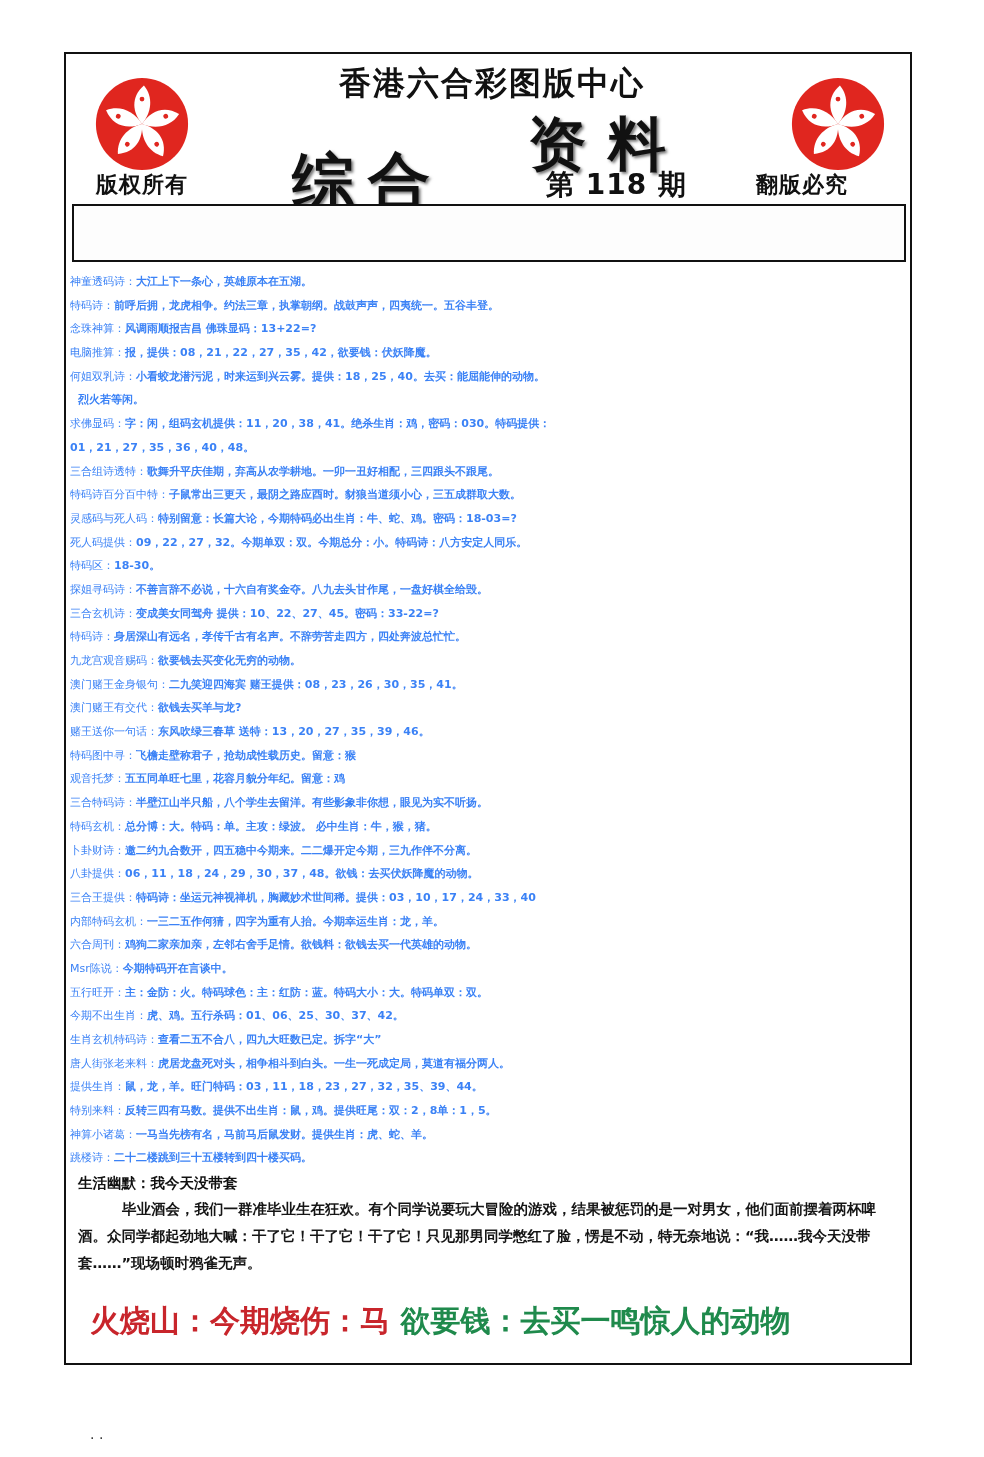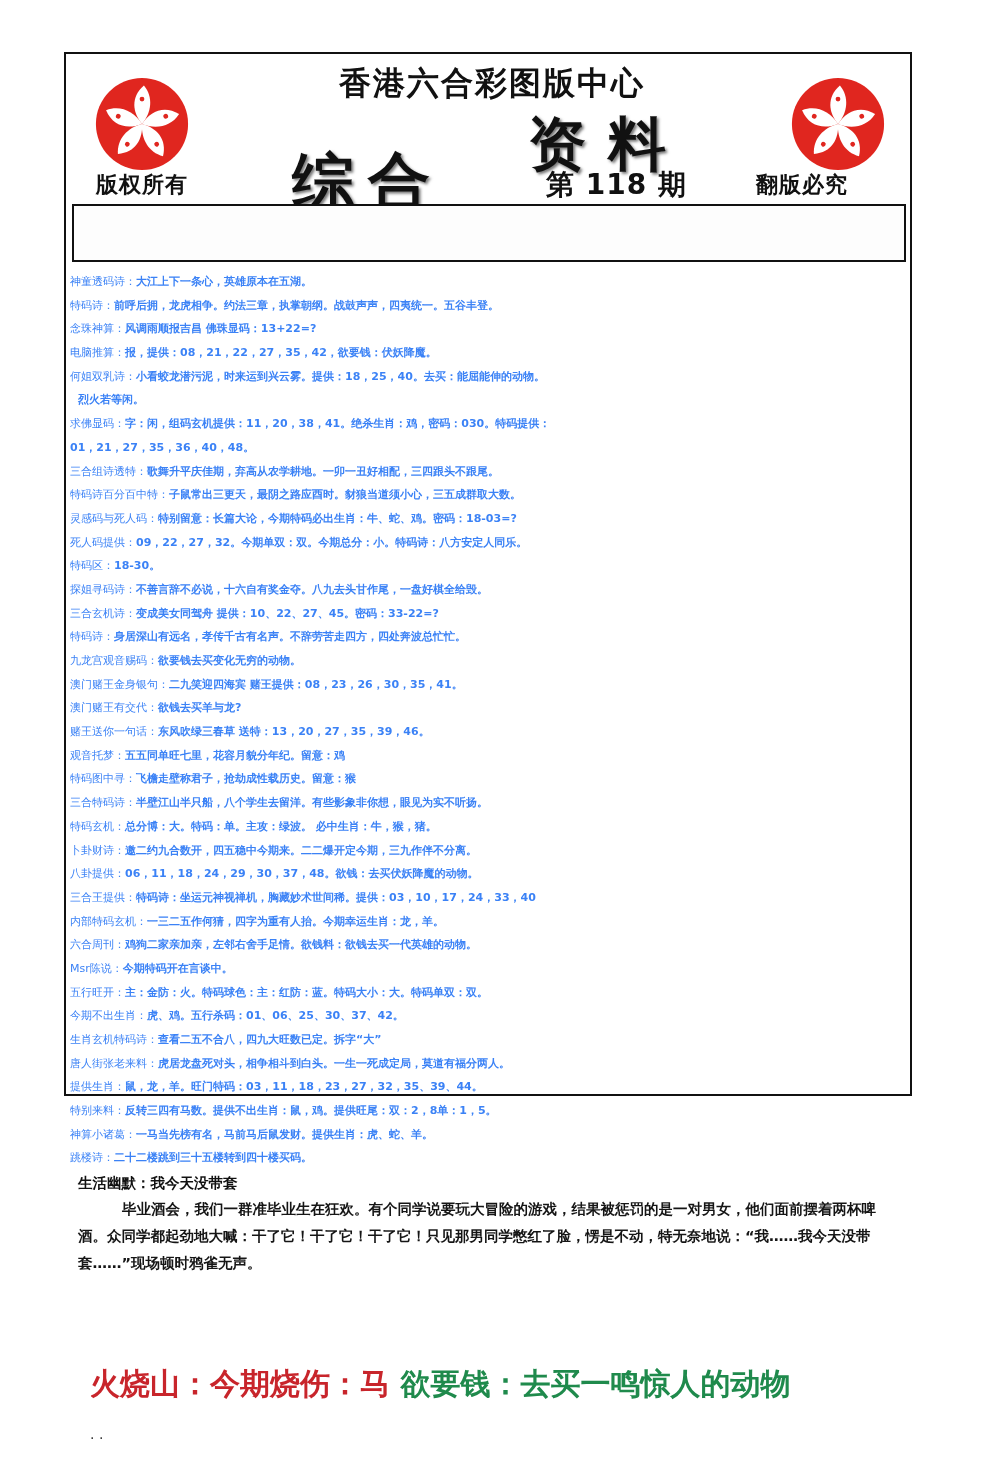--- a/index.html
+++ b/index.html
@@ -1,18 +1,18 @@
 <!DOCTYPE html>
 <html><head>
   <meta charset="utf-8">
   <style>
     html, body { margin: 0; padding: 0; background: #ffffff; }
     body { width: 984px; height: 1457px; position: relative; overflow: hidden;
            font-family: "DejaVu Sans", sans-serif; color: #111; }
-    .frame { position: absolute; left: 64px; top: 52px; width: 848px; height: 1044px;
+    .frame { position: absolute; left: 64px; top: 52px; width: 848px; height: 1313px;
              border: 2px solid #111; box-sizing: border-box; background: #fff; }
     .logo { position: absolute; width: 96px; height: 96px; }
     .logo-left { left: 28px; top: 22px; }
     .logo-right { left: 724px; top: 22px; }
     .corner-text { position: absolute; top: 116px; font-size: 22px; font-weight: bold;
                    letter-spacing: 1px; color: #111; }
     .corner-left { left: 30px; }
     .corner-right { left: 690px; }
     .header-title { position: absolute; left: 186px; top: 8px; width: 480px; text-align: center;
                     font-size: 32px; font-weight: bold; letter-spacing: 2px; color: #111; }
@@ -26,21 +26,21 @@
                  border: 2px solid #111; box-sizing: border-box; background: #fdfdfd; }
     .content { position: absolute; left: 4px; top: 216px; width: 836px; }
     .line { font-size: 11px; line-height: 23.7px; height: 23.7px; white-space: nowrap;
             overflow: visible; color: #3b82f6; }
     .line .lbl { font-weight: normal; }
     .line .txt { font-weight: bold; }
     .line.indent { padding-left: 8px; }
     .joke-title { font-size: 14.5px; line-height: 26px; padding-left: 8px; font-weight: bold; }
     .para { font-size: 14.5px; line-height: 27px; padding: 0 8px; font-weight: bold; color: #151515; }
     .para .first { display: inline-block; width: 44px; }
-    .banner { position: absolute; left: 24px; top: 1310px; font-family: "DejaVu Serif", serif;
+    .banner { position: absolute; left: 24px; top: 1247px; font-family: "DejaVu Serif", serif;
               font-size: 30px; font-weight: bold; white-space: nowrap; }
     .banner .red { color: #c8252b; }
     .banner .green { color: #1f8a4c; }
     .dots { position: absolute; left: 90px; top: 1426px; font-size: 14px; color: #333; }
   </style>
 </head>
 <body>
 
 <div class="frame">
 
@@ -105,22 +105,22 @@
     <div class="line"><span class="lbl">灵感码与死人码：</span><span class="txt">特别留意：长篇大论，今期特码必出生肖：牛、蛇、鸡。密码：18-03=?</span></div>
     <div class="line"><span class="lbl">死人码提供：</span><span class="txt">09，22，27，32。今期单双：双。今期总分：小。特码诗：八方安定人同乐。</span></div>
     <div class="line"><span class="lbl">特码区：</span><span class="txt">18-30。</span></div>
     <div class="line"><span class="lbl">探姐寻码诗：</span><span class="txt">不善言辞不必说，十六自有奖金夺。八九去头甘作尾，一盘好棋全给毁。</span></div>
     <div class="line"><span class="lbl">三合玄机诗：</span><span class="txt">变成美女同驾舟 提供：10、22、27、45。密码：33-22=?</span></div>
     <div class="line"><span class="lbl">特码诗：</span><span class="txt">身居深山有远名，孝传千古有名声。不辞劳苦走四方，四处奔波总忙忙。</span></div>
     <div class="line"><span class="lbl">九龙宫观音赐码：</span><span class="txt">欲要钱去买变化无穷的动物。</span></div>
     <div class="line"><span class="lbl">澳门赌王金身银句：</span><span class="txt">二九笑迎四海宾 赌王提供：08，23，26，30，35，41。</span></div>
     <div class="line"><span class="lbl">澳门赌王有交代：</span><span class="txt">欲钱去买羊与龙?</span></div>
     <div class="line"><span class="lbl">赌王送你一句话：</span><span class="txt">东风吹绿三春草 送特：13，20，27，35，39，46。</span></div>
+    <div class="line"><span class="lbl">特码图中寻：</span><span class="txt">飞檐走壁称君子，抢劫成性载历史。留意：猴</span></div>
     <div class="line"><span class="lbl">观音托梦：</span><span class="txt">五五同单旺七里，花容月貌分年纪。留意：鸡</span></div>
-    <div class="line"><span class="lbl">特码图中寻：</span><span class="txt">飞檐走壁称君子，抢劫成性载历史。留意：猴</span></div>
     <div class="line"><span class="lbl">三合特码诗：</span><span class="txt">半壁江山半只船，八个学生去留洋。有些影象非你想，眼见为实不听扬。</span></div>
     <div class="line"><span class="lbl">特码玄机：</span><span class="txt">总分博：大。特码：单。主攻：绿波。 必中生肖：牛，猴，猪。</span></div>
     <div class="line"><span class="lbl">卜卦财诗：</span><span class="txt">邀二约九合数开，四五稳中今期来。二二爆开定今期，三九作伴不分离。</span></div>
     <div class="line"><span class="lbl">八卦提供：</span><span class="txt">06，11，18，24，29，30，37，48。欲钱：去买伏妖降魔的动物。</span></div>
     <div class="line"><span class="lbl">三合王提供：</span><span class="txt">特码诗：坐运元神视禅机，胸藏妙术世间稀。提供：03，10，17，24，33，40</span></div>
     <div class="line"><span class="lbl">内部特码玄机：</span><span class="txt">一三二五作何猜，四字为重有人抬。今期幸运生肖：龙，羊。</span></div>
     <div class="line"><span class="lbl">六合周刊：</span><span class="txt">鸡狗二家亲加亲，左邻右舍手足情。欲钱料：欲钱去买一代英雄的动物。</span></div>
     <div class="line"><span class="lbl">Msr陈说：</span><span class="txt">今期特码开在言谈中。</span></div>
     <div class="line"><span class="lbl">五行旺开：</span><span class="txt">主：金防：火。特码球色：主：红防：蓝。特码大小：大。特码单双：双。</span></div>
     <div class="line"><span class="lbl">今期不出生肖：</span><span class="txt">虎、鸡。五行杀码：01、06、25、30、37、42。</span></div>

